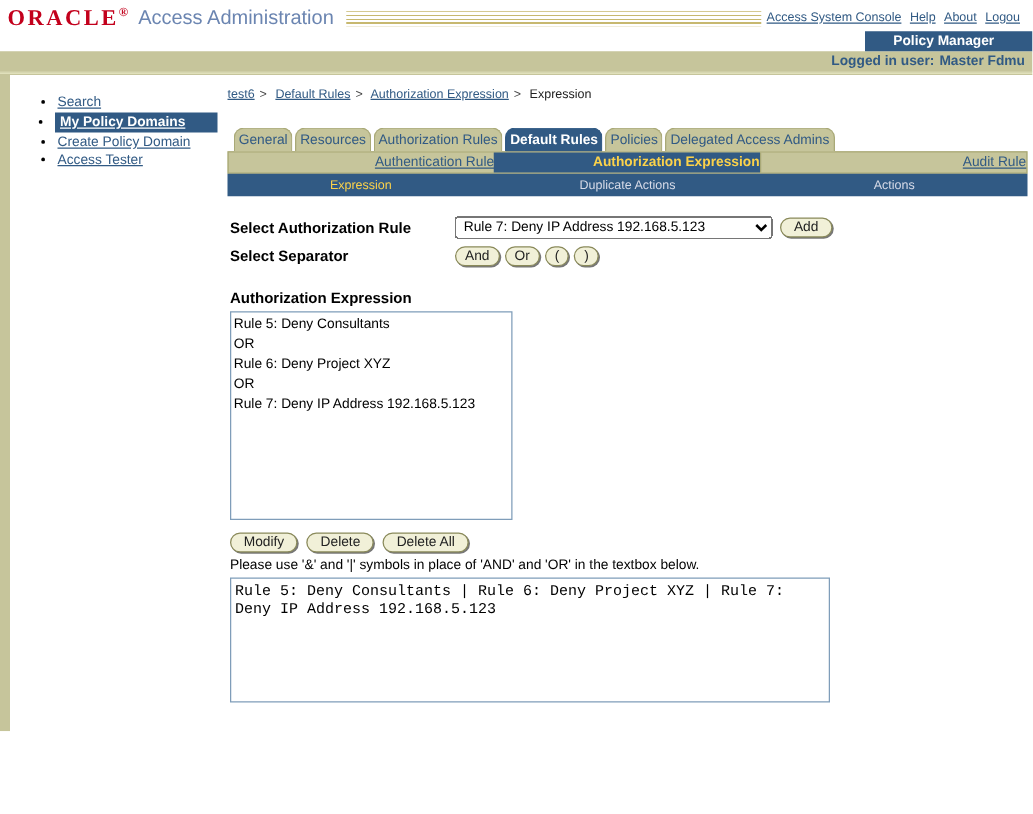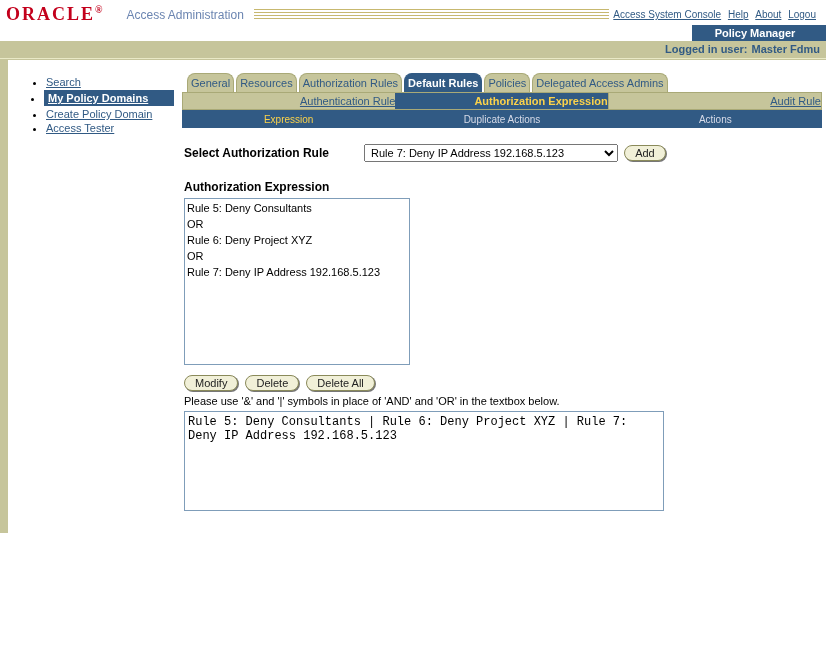--- a/index.html
+++ b/index.html
@@ -3,21 +3,21 @@
 <meta charset="utf-8">
 <style>
   * { box-sizing: border-box; margin: 0; padding: 0; }
   body { font-family: Arial, Helvetica, sans-serif; font-size: 11px; background: #fff; width: 826px; }
   a { color: #315a84; text-decoration: underline; cursor: pointer; }
   
   
   .header { display: flex; align-items: center; padding: 4px 6px 0 6px; }
   .logo-oracle { font-family: Georgia, serif; font-size: 18px; font-weight: bold; color: #c3001c; letter-spacing: 2px; }
   .logo-reg { font-size: 10px; color: #c3001c; vertical-align: super; }
-  .logo-sub { font-size: 12px; color: #6b85b1; margin-left: 22px; }
+  .logo-sub { font-size: 16px; color: #6b85b1; margin-left: 6px; }
   .header-lines { flex: 1; margin-left: 10px; height: 12px; background: repeating-linear-gradient(to bottom, #c7b86f 0 1px, transparent 1px 3px); }
   .top-links { font-size: 10px; padding-right: 4px; text-align: center; }
   .top-links a { margin-left: 4px; }
 
   .band { height: 16px; display: flex; justify-content: flex-end; align-items: center; }
   .band-blue { background: #315a84; color: #fff; font-size: 11px; font-weight: bold; padding-right: 8px; width: 134px; margin-left: auto; text-align: center; line-height: 16px; }
   .band-user-row { height: 16px; background: #c6c59b; display: flex; justify-content: flex-end; align-items: center; padding-right: 6px; color: #222; font-size: 11px; margin-top:0; }
   .band-user-row span { color: #315a84; font-weight: bold; margin-left: 4px; }
   .thin-green { height: 3px; background: #e9e9c6; border-top:1px solid #c6c59b; border-bottom:1px solid #c6c59b;}
   .green-sep { width:8px; background:#c6c59b;}
@@ -100,20 +100,26 @@
   <div class="sidebar">
     <ul>
       <li><a>Search</a></li>
       <li class="active"><a>My Policy Domains</a></li>
       <li><a>Create Policy Domain</a></li>
       <li><a>Access Tester</a></li>
     </ul>
   </div>
 
   <div class="main">
+    <div class="breadcrumb">
+      <a>test6</a><span class="sep">&gt;</span>
+      <a>Default Rules</a><span class="sep">&gt;</span>
+      <a>Authorization Expression</a><span class="sep">&gt;</span>
+      <span class="current">Expression</span>
+    </div>
 
     <div class="tab-row">
       <div class="tab">General</div>
       <div class="tab">Resources</div>
       <div class="tab">Authorization Rules</div>
       <div class="tab active">Default Rules</div>
       <div class="tab">Policies</div>
       <div class="tab">Delegated Access Admins</div>
     </div>
     <div class="subtab-band">
@@ -129,20 +135,27 @@
 
     <div class="form-area">
       <div class="row">
         <div class="row-label">Select Authorization Rule</div>
         <select class="select-rule">
           <option>Rule 7: Deny IP Address 192.168.5.123</option>
         </select>
         &nbsp;&nbsp;
         <button class="pill">Add</button>
       </div>
+      <div class="row">
+        <div class="row-label">Select Separator</div>
+        <button class="pill small">And</button>
+        <button class="pill small">Or</button>
+        <button class="pill small">(</button>
+        <button class="pill small">)</button>
+      </div>
 
       <div class="section-title">Authorization Expression</div>
       <div class="listbox">
         <div>Rule 5: Deny Consultants</div>
         <div>OR</div>
         <div>Rule 6: Deny Project XYZ</div>
         <div>OR</div>
         <div>Rule 7: Deny IP Address 192.168.5.123</div>
       </div>
       <div class="btn-row">

